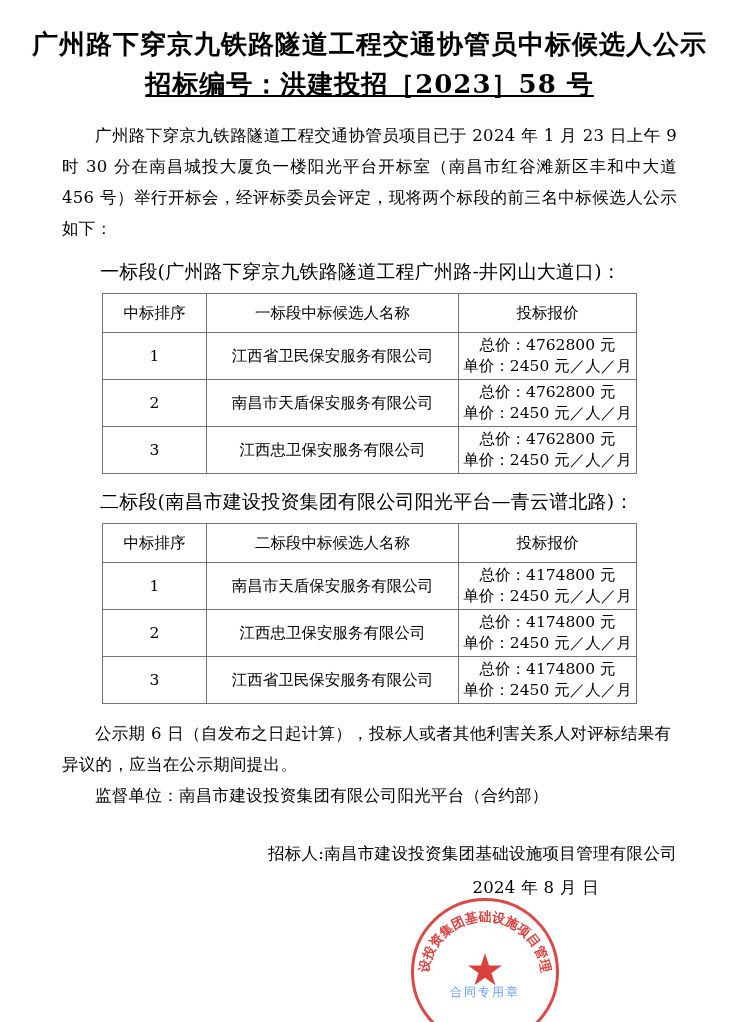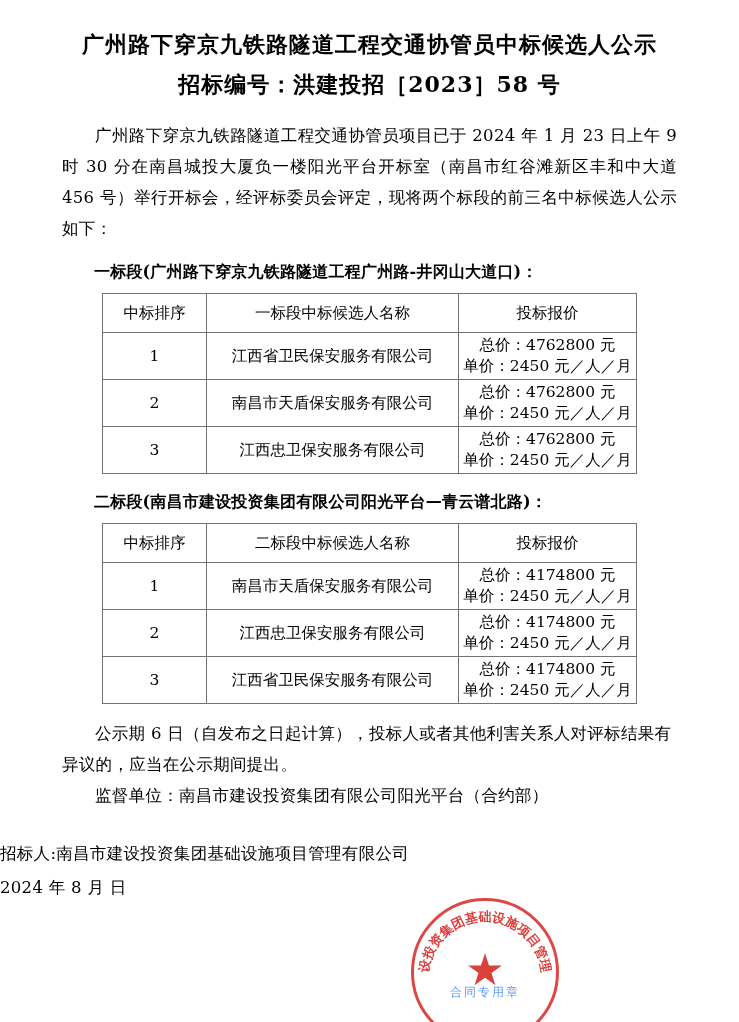--- a/index.html
+++ b/index.html
@@ -20,49 +20,50 @@
     width: 739px;
     height: 1022px;
     padding: 0;
     box-sizing: border-box;
   }
   .title-block {
     text-align: center;
     margin-top: 26px;
   }
   .title-line {
-    font-size: 22px;
+    font-size: 26px;
     font-weight: bold;
     letter-spacing: 1px;
     line-height: 36px;
     font-family: "DejaVu Serif", "Liberation Serif", serif;
   }
   .title-line.second {
     margin-top: 4px;
+    text-decoration: underline;
   }
   .body-area {
     margin: 2px 62px;
   }
   p.para {
     font-size: 16.5px;
     line-height: 31px;
     text-indent: 2em;
     margin: 0;
     text-align: justify;
     letter-spacing: 0.3px;
   }
   p.para.first {
     margin-top: 18px;
   }
   .section-head {
-    font-size: 16px;
+    font-size: 19px;
     line-height: 31px;
     margin: 12px 0 6px 0;
     text-indent: 2em;
-    font-weight: bold;
+    font-weight: normal;
     letter-spacing: 0.2px;
   }
   table.bid-table {
     border-collapse: collapse;
     width: 534px;
     margin: 2px auto 0 auto;
     table-layout: fixed;
   }
   table.bid-table th,
   table.bid-table td {
@@ -96,21 +97,21 @@
     line-height: 31px;
     margin: 0;
     text-indent: 2em;
     letter-spacing: 0.3px;
   }
   .tail-block {
     margin-top: 14px;
   }
   .sign-block {
     margin-top: 26px;
-    text-align: left;
+    text-align: right;
     padding-right: 62px;
     position: relative;
   }
   .sign-line {
     font-size: 16.5px;
     line-height: 34px;
     letter-spacing: 0.3px;
   }
   .sign-date {
     padding-right: 78px;

